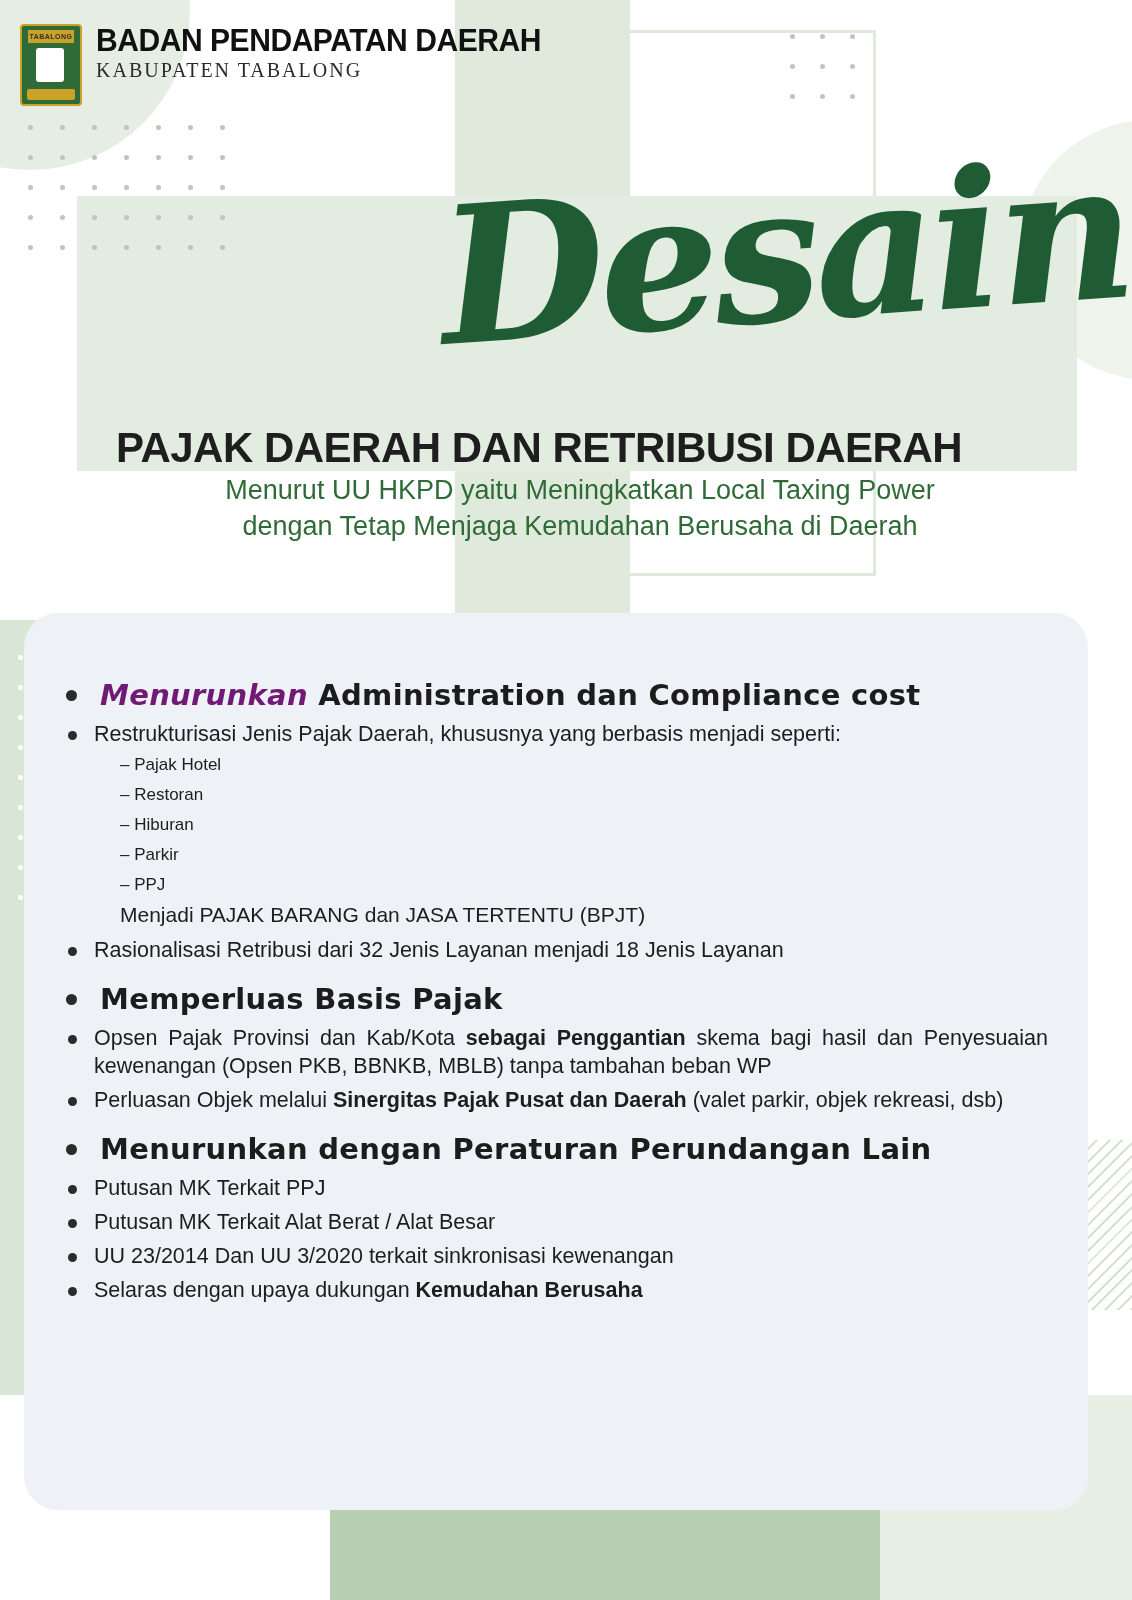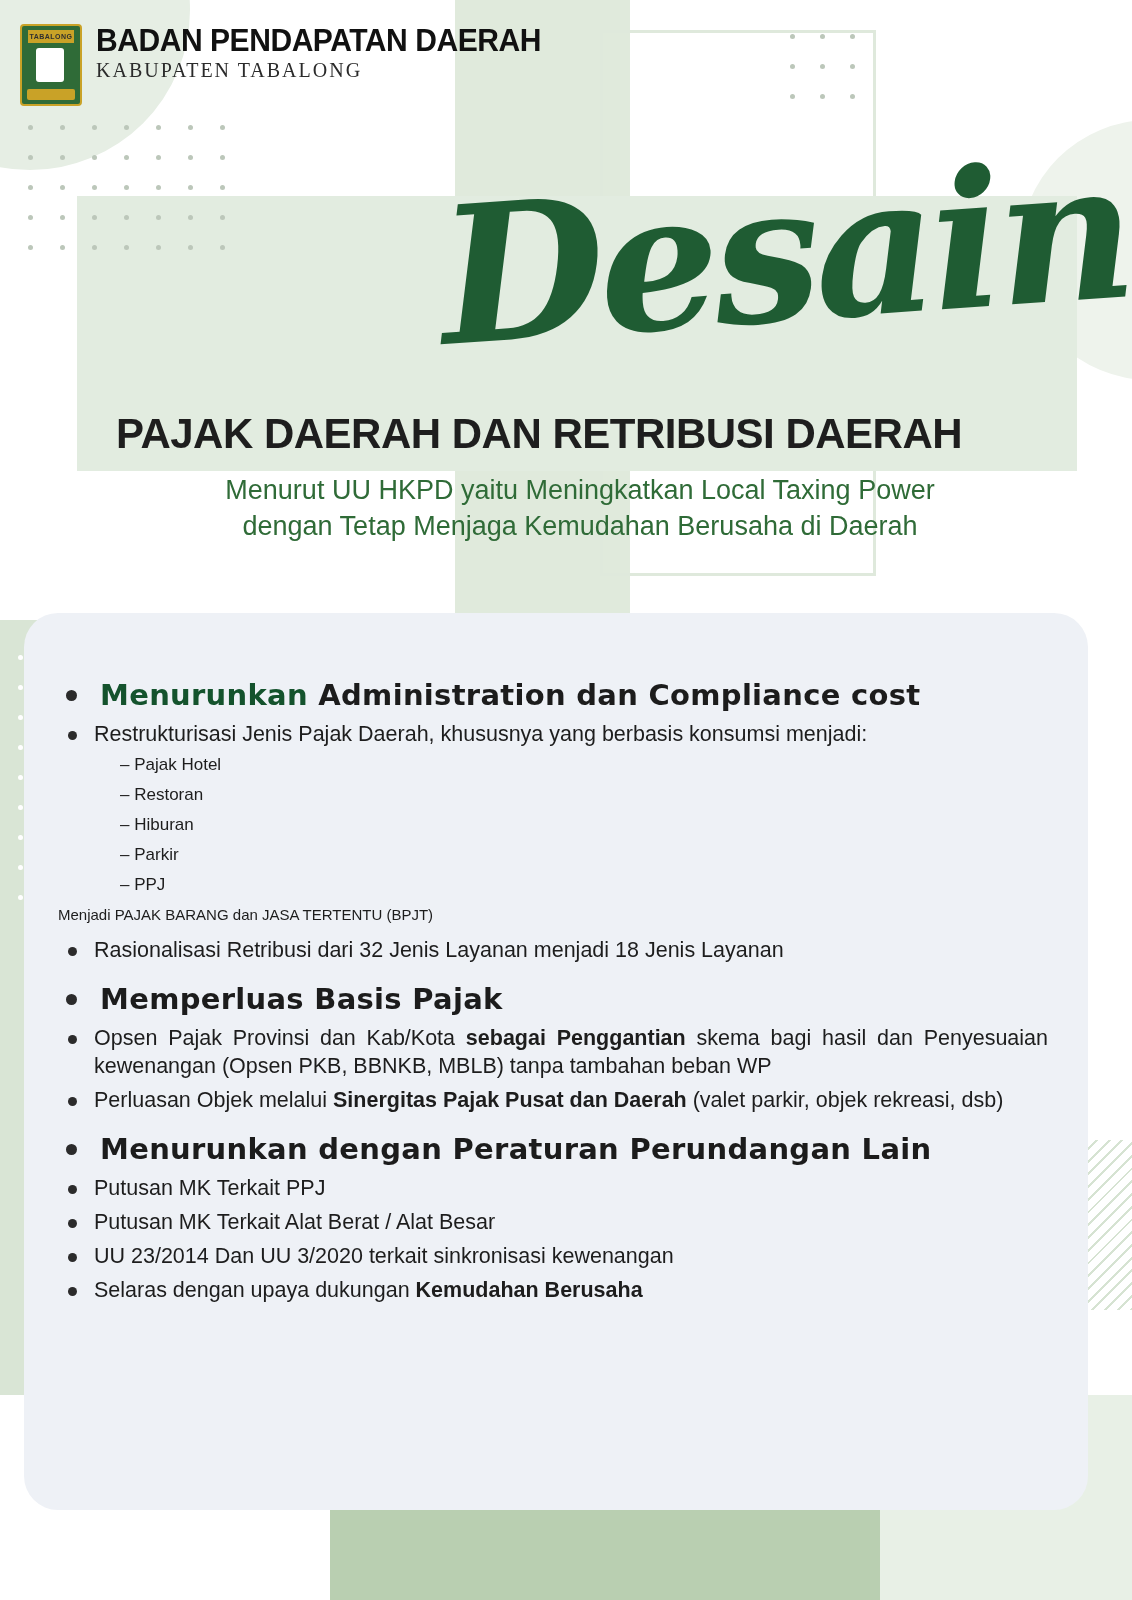--- a/index.html
+++ b/index.html
@@ -102,21 +102,21 @@
     color:#1f5c33;
     font-family:"DejaVu Serif", serif;
     font-style:italic;font-weight:bold;font-size:190px;line-height:280px;
     letter-spacing:-6px;
     transform:rotate(-4deg);
     white-space:nowrap;
   }
 
   
   .title-main{
-    position:absolute;left:116px;top:410px;width:940px;
+    position:absolute;left:116px;top:424px;width:940px;
     font-size:42px;line-height:48px;font-weight:bold;color:#1e1e1e;
     letter-spacing:-.5px;
     font-family:"Liberation Sans", sans-serif;
   }
   .subtitle{
     position:absolute;left:130px;top:472px;width:900px;text-align:center;
     font-size:27px;line-height:36px;color:#2f6b37;
     font-family:"Liberation Sans", sans-serif;
   }
 
@@ -135,33 +135,33 @@
   .lvl1{position:relative;padding-left:42px;margin-top:4px;}
   .lvl1::before{
     content:"";position:absolute;left:8px;top:14px;width:11px;height:11px;
     border-radius:50%;background:#2b2b2b;
   }
   .lvl1 .head{
     font-family:"DejaVu Sans", sans-serif;
     font-weight:bold;font-size:29px;line-height:38px;letter-spacing:.3px;
     color:#1c1c1c;
   }
-  .lvl1 .head .grey{color:#14532d;}
+  .lvl1 .head .grey{color:#701a75;font-style:italic;}
 
   .lvl2{position:relative;padding-left:36px;margin-top:6px;}
   .lvl2::before{
     content:"";position:absolute;left:10px;top:11px;width:9px;height:9px;
     border-radius:50%;background:#2b2b2b;
   }
   .lvl2 .txt{font-size:21.5px;line-height:28px;color:#1d1d1d;}
   .lvl2 .txt b{font-weight:bold;}
 
   .sub-list{margin-left:62px;margin-top:2px;}
   .sub-list li{font-size:17px;line-height:30px;color:#1d1d1d;}
-  .sub-note{font-size:15px;line-height:30px;color:#1d1d1d;}
+  .sub-note{margin-left:62px;font-size:21px;line-height:30px;color:#1d1d1d;}
 
   .group{margin-bottom:16px;}
   .just{text-align:justify;}
 </style>
 </head>
 <body>
 
 <div class="bg arc-tl"></div>
 <div class="bg arc-tr"></div>
 <div class="bg green-band2"></div>
@@ -279,21 +279,21 @@
   <div>dengan Tetap Menjaga Kemudahan Berusaha di Daerah</div>
 </div>
 
 <div class="card"></div>
 <div class="content" id="content-root">
     <div class="group">
       <div class="lvl1">
         <div class="head"><span class="grey">Menurunkan</span> Administration dan Compliance cost</div>
       </div>
       <div class="lvl2">
-        <div class="txt">Restrukturisasi Jenis Pajak Daerah, khususnya yang berbasis konsumsi menjadi:</div>
+        <div class="txt">Restrukturisasi Jenis Pajak Daerah, khususnya yang berbasis menjadi seperti:</div>
       </div>
       <ul class="sub-list">
         <li>– Pajak Hotel</li>
         <li>– Restoran</li>
         <li>– Hiburan</li>
         <li>– Parkir</li>
         <li>– PPJ</li>
       </ul>
       <div class="sub-note">Menjadi PAJAK BARANG dan JASA TERTENTU (BPJT)</div>
       <div class="lvl2">

